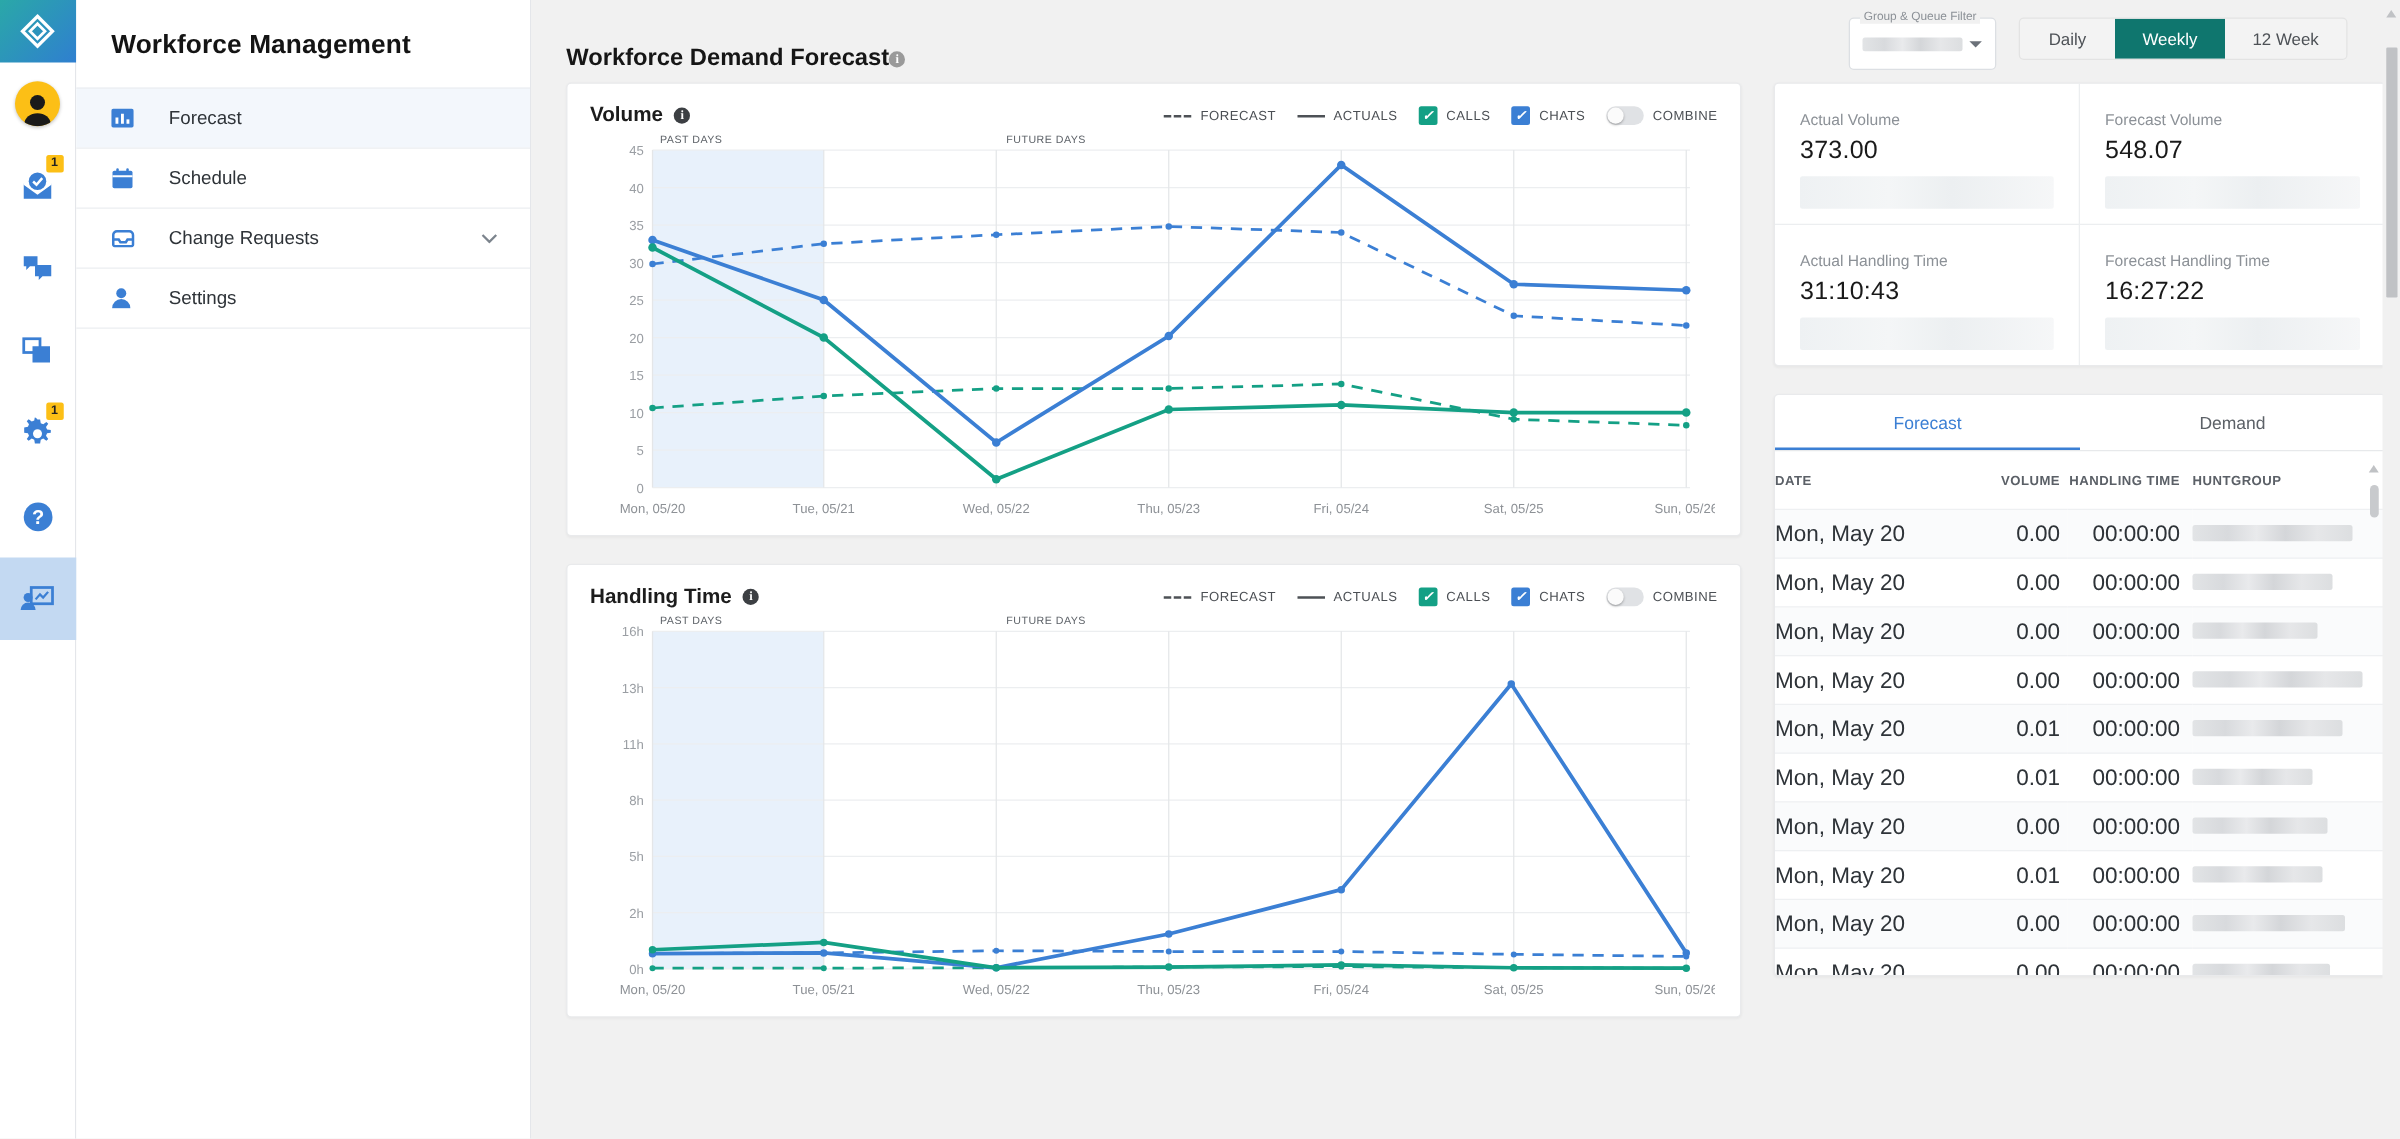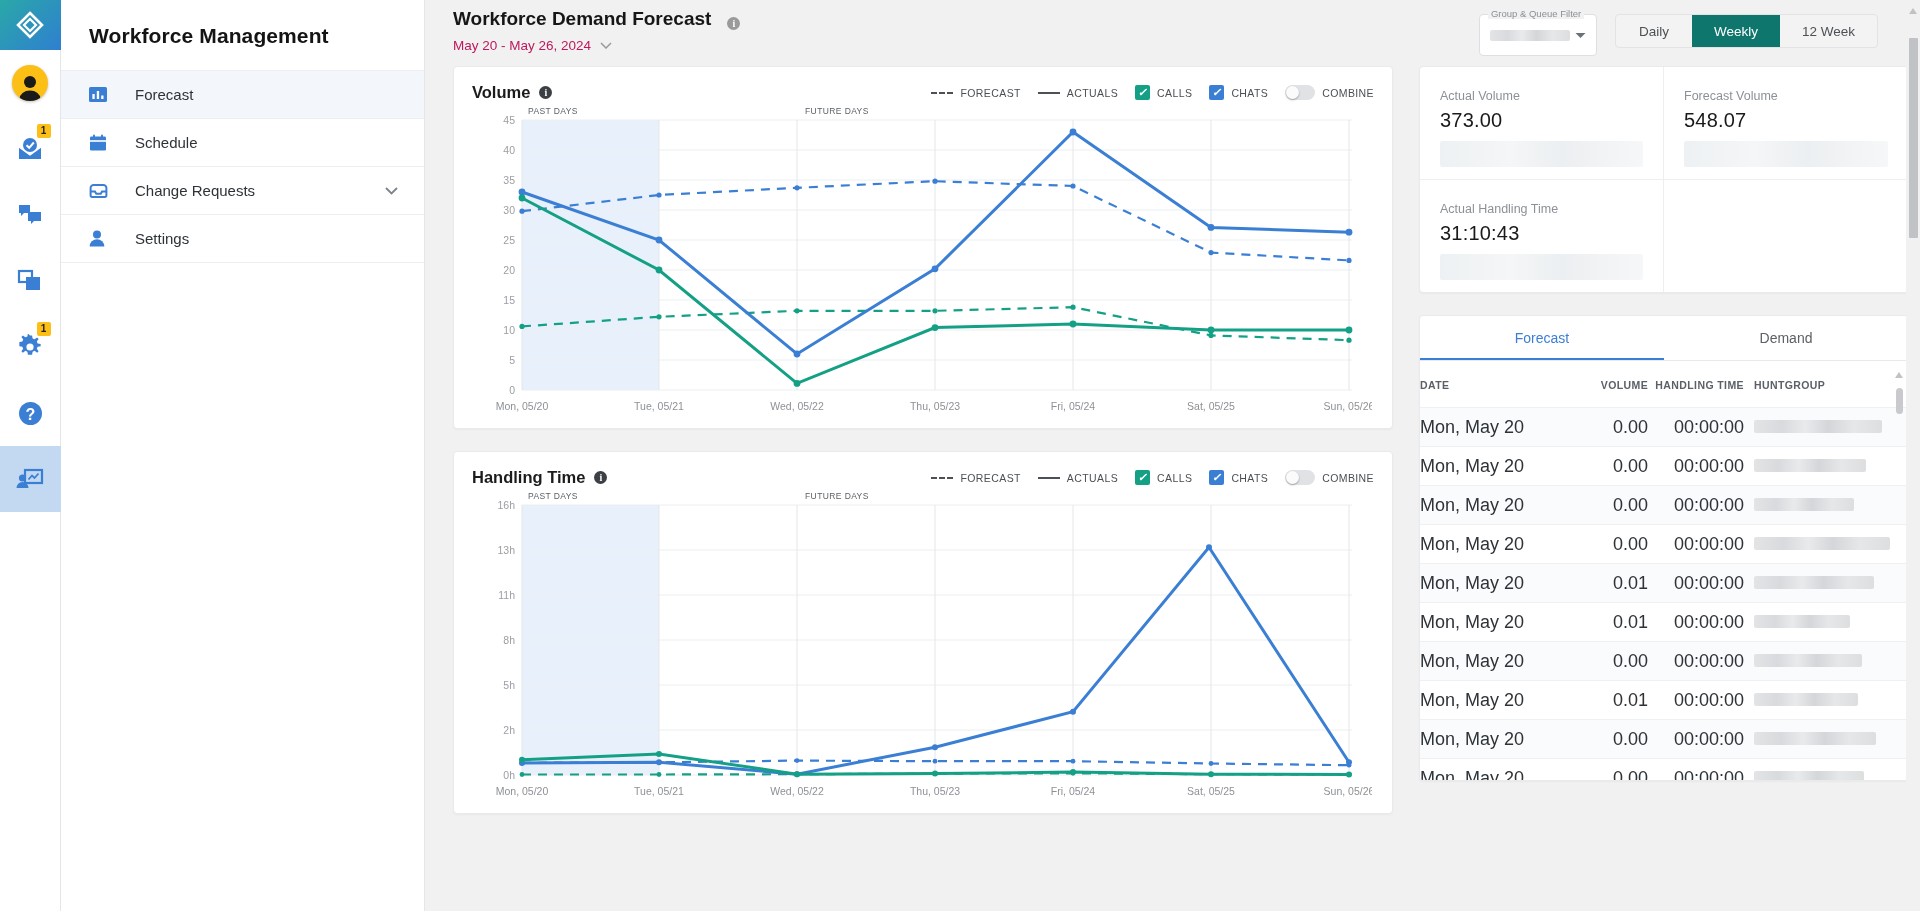--- a/index.html
+++ b/index.html
@@ -58,21 +58,21 @@
   .nav-icn { width: 46px; display: flex; align-items: center; color: #3b82d6; }
   .nav-chev { position: absolute; right: 26px; color: #8a9199; }
 
   
   .main { flex: 1; position: relative; overflow: hidden; background: #f1f1f1; }
 
   .topbar { display: flex; align-items: flex-start; padding: 8px 0 0 0; height: 66px; }
   .title-block { padding-left: 28px; }
   .page-title {
     font-size: 19px; font-weight: 700; color: #161616;
-    display: flex; align-items: flex-end; gap: 16px;
+    display: flex; align-items: center; gap: 0; margin-top: 28px;
   }
   .date-range {
     font-size: 13.5px; color: #be185d; margin-top: 8px;
     display: flex; align-items: center; gap: 9px; cursor: pointer;
   }
   .info-dot {
     width: 13px; height: 13px; border-radius: 50%; background: #9a9a9a;
     color: #fff; font-size: 10px; font-weight: 700; line-height: 13px;
     text-align: center; font-family: "Liberation Serif", serif;
   }
@@ -638,20 +638,25 @@
           <div class="kpi">
             <div class="kpi-lbl">Forecast Volume</div>
             <div class="kpi-val">548.07</div>
             <div class="kpi-bar"></div>
           </div>
           <div class="kpi">
             <div class="kpi-lbl">Actual Handling Time</div>
             <div class="kpi-val">31:10:43</div>
             <div class="kpi-bar"></div>
           </div>
+          <div class="kpi">
+            <div class="kpi-lbl">Forecast Handling Time</div>
+            <div class="kpi-val">16:27:22</div>
+            <div class="kpi-bar"></div>
+          </div>
         </div>
 
         <div class="card tbl-card">
           <div class="tabs">
             <div class="tab active">Forecast</div>
             <div class="tab">Demand</div>
           </div>
           <table>
             <thead>
               <tr>

